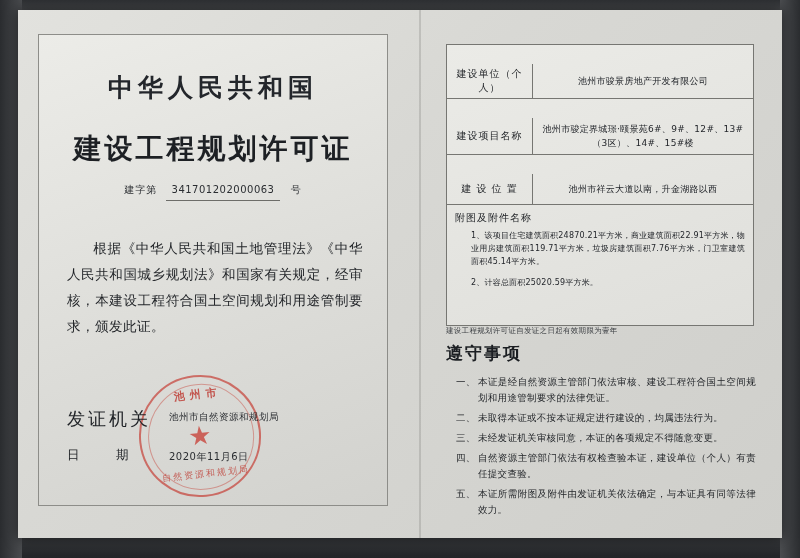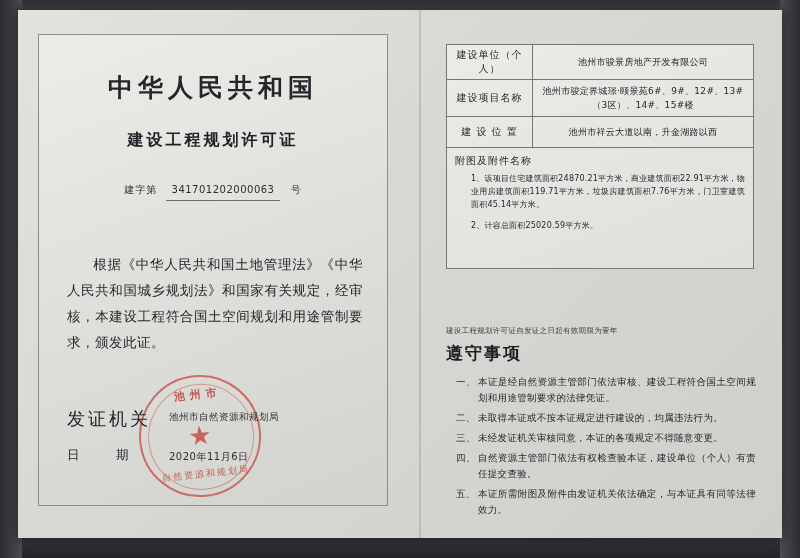--- a/index.html
+++ b/index.html
@@ -87,21 +87,21 @@
     letter-spacing: 5px;
     color: #23262b;
     font-weight: 600;
   }
   .title-main {
     position: absolute;
     left: 0; top: 95px;
     width: 348px;
     text-align: center;
     font-family: "DejaVu Serif", serif;
-    font-size: 16px;
+    font-size: 28px;
     letter-spacing: 3px;
     color: #1d2024;
     font-weight: 700;
   }
   .numline {
     position: absolute;
     left: 0; top: 148px;
     width: 348px;
     text-align: center;
     font-size: 10px;
@@ -120,21 +120,20 @@
     position: absolute;
     left: 28px;
     top: 200px;
     width: 296px;
     font-family: "DejaVu Serif", serif;
     font-size: 13.5px;
     line-height: 26px;
     color: #1f2226;
     letter-spacing: 0.5px;
     text-align: justify;
-    margin-top: 16px;
   }
   .body-text .indent { display:inline-block; width: 26px; }
 
   .issuer-row {
     position: absolute;
     left: 28px;
     top: 372px;
     width: 300px;
     font-size: 18px;
     color: #1f2226;
@@ -229,20 +228,21 @@
     top: 18px;
     width: 306px;
     border: 1px solid #767672;
     border-bottom: none;
     background: linear-gradient(160deg,#ebebe7,#dfdfdb);
   }
   .trow {
     display: flex;
     border-bottom: 1px solid #767672;
     min-height: 30px;
+    margin-top: 19px;
   }
   .tlabel {
     width: 86px;
     flex: 0 0 86px;
     border-right: 1px solid #767672;
     font-size: 10px;
     color: #1f2226;
     display: flex;
     align-items: center;
     justify-content: center;

